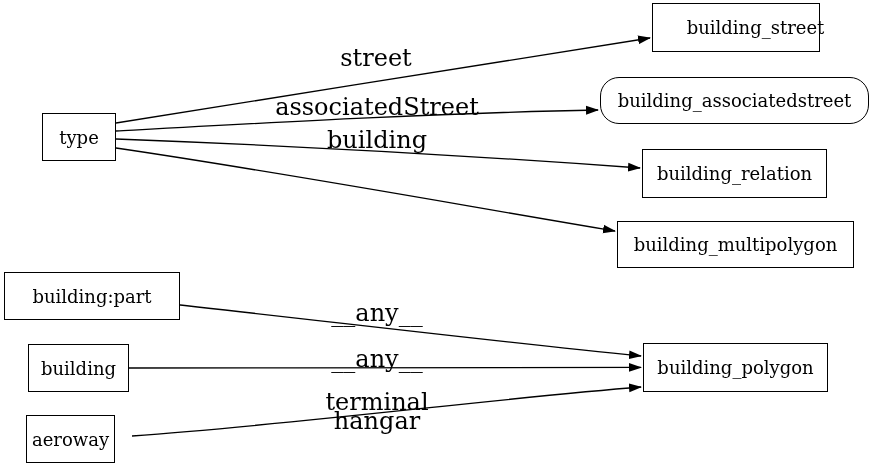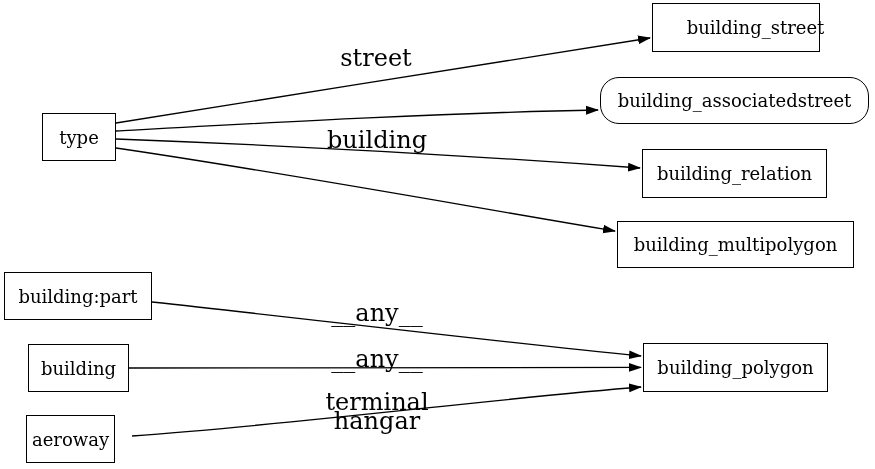--- a/index.html
+++ b/index.html
@@ -82,38 +82,39 @@
   </div>
 
   <div class="node" style="left:617px; top:221px; width:237px; height:47px;">
     <span>building_multipolygon</span>
   </div>
 
   <div class="node" style="left:642px; top:149px; width:185px; height:49px;">
     <span>building_relation</span>
   </div>
 
-  <div class="node" style="left:4px; top:272px; width:148px; height:48px;text-align:right;">
+  <div class="node" style="left:4px; top:272px; width:176px; height:48px;text-align:right;">
     <span>building:part</span>
   </div>
 
   <div class="node" style="left:28px; top:344px; width:101px; height:48px;">
     <span>building</span>
   </div>
 
   <div class="node" style="left:26px; top:415px; width:89px; height:48px;">
     <span>aeroway</span>
   </div>
 
   <div class="node" style="left:643px; top:343px; width:185px; height:49px;">
     <span>building_polygon</span>
   </div>
 
   <div class="edge-label" style="left:376px; top:58px;">street</div>
 
+  <div class="edge-label" style="left:377px; top:107px;">associatedStreet</div>
 
   <div class="edge-label" style="left:377px; top:140px;">building</div>
 
 
   <div class="edge-label" style="left:377px; top:313px;">__any__</div>
 
   <div class="edge-label" style="left:377px; top:359px;">__any__</div>
 
   <div class="edge-label" style="left:377px; top:412px;">terminal
 hangar</div>

